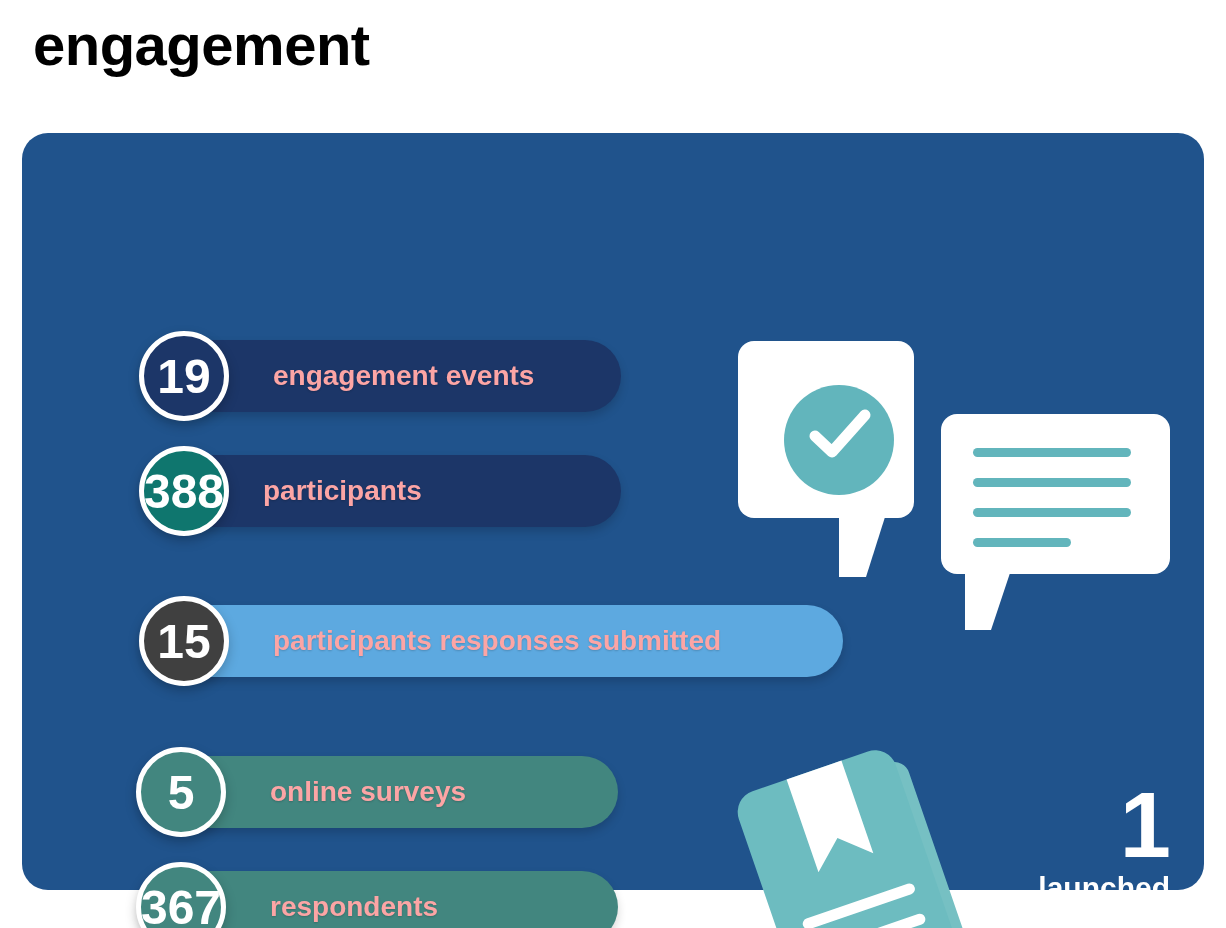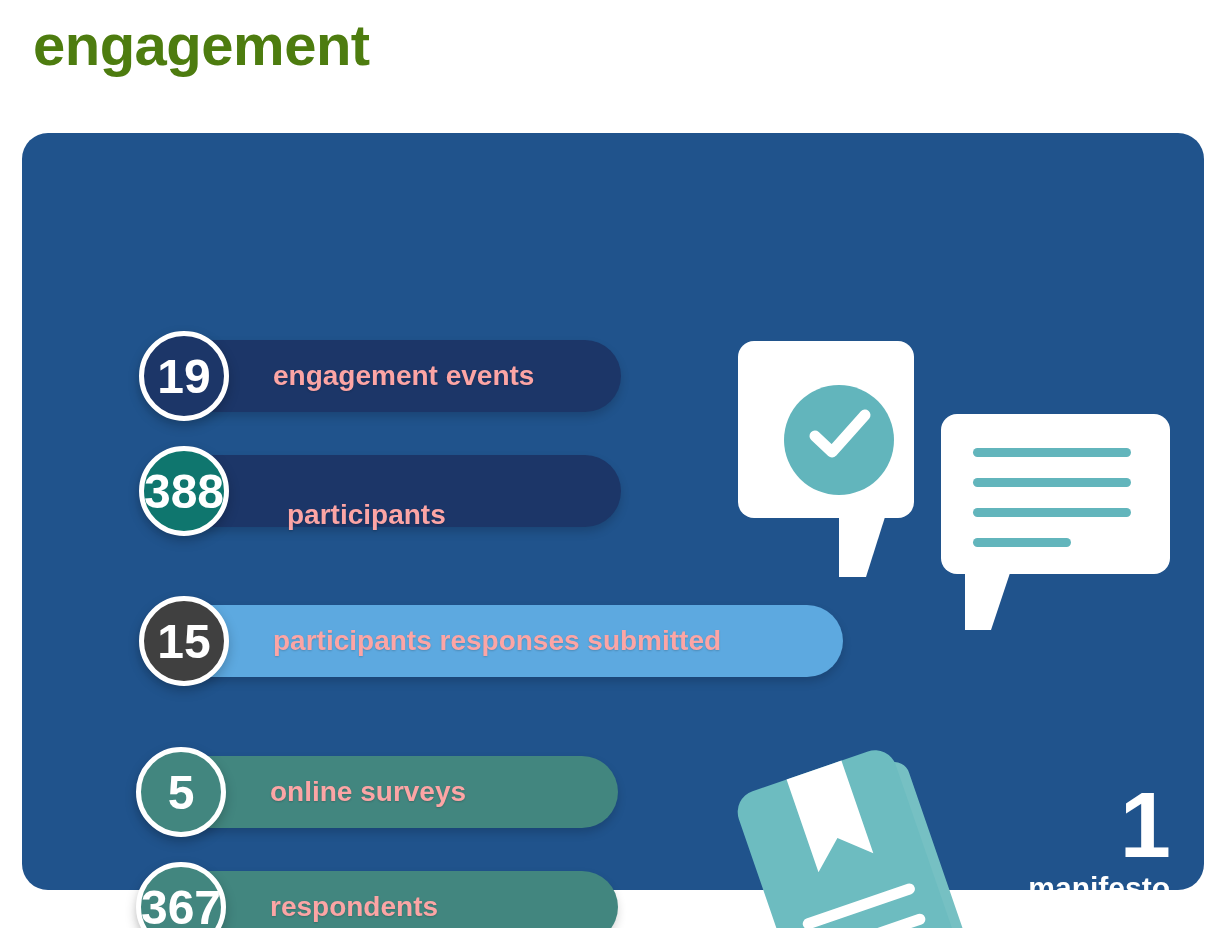--- a/index.html
+++ b/index.html
@@ -196,33 +196,33 @@
     font-weight: 700;
     line-height: 1.08;
     margin-top: 6px;
   }
 </style>
 </head>
 <body style="background: rgb(255, 255, 255);">
 
 <div id="page">
 
-  <div class="page-title" style="color: #4d7c0f;">engagement</div>
+  <div class="page-title" style="color: #000000;">engagement</div>
 
   <div class="panel" style="background: rgb(32, 83, 140);">
 
     <div class="stat-row" id="row-0">
       <div class="stat-bar" style="background: rgb(28, 54, 104); width: 478px;"></div>
       <div class="stat-label" style="left: 130px;">engagement events</div>
       <div class="stat-circle" style="background: rgb(28, 54, 104);">19</div>
     </div>
 
     <div class="stat-row" id="row-1">
       <div class="stat-bar" style="background: rgb(28, 54, 104); width: 478px;"></div>
-      <div class="stat-label" style="left: 144px; margin-top: 24px;">participants</div>
+      <div class="stat-label" style="left: 120px;">participants</div>
       <div class="stat-circle" style="background: #0f766e;">388</div>
     </div>
 
     <div class="stat-row" id="row-2">
       <div class="stat-bar" style="background: rgb(93, 169, 224); width: 700px;"></div>
       <div class="stat-label" style="left: 130px;">participants responses submitted</div>
       <div class="stat-circle" style="background: #404040;">15</div>
     </div>
 
     <div class="stat-row" id="row-3">
@@ -269,19 +269,18 @@
 
           <rect x="78" y="158" width="118" height="11" rx="5.5" fill="#ffffff"></rect>
           <rect x="78" y="190" width="118" height="11" rx="5.5" fill="#ffffff"></rect>
         </g>
       </svg>
     </div>
 
     <div class="manifesto">
       <div class="manifesto-number">1</div>
       <div class="manifesto-caption">
-        <div>manifesto</div>
         <div>launched</div>
       </div>
     </div>
 
   </div>
 </div>
 
 </body></html>

